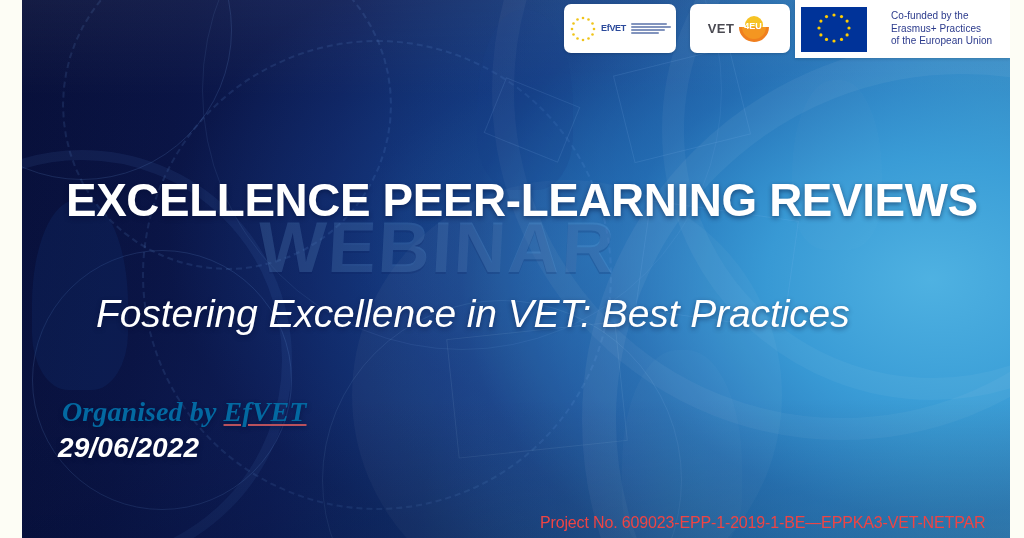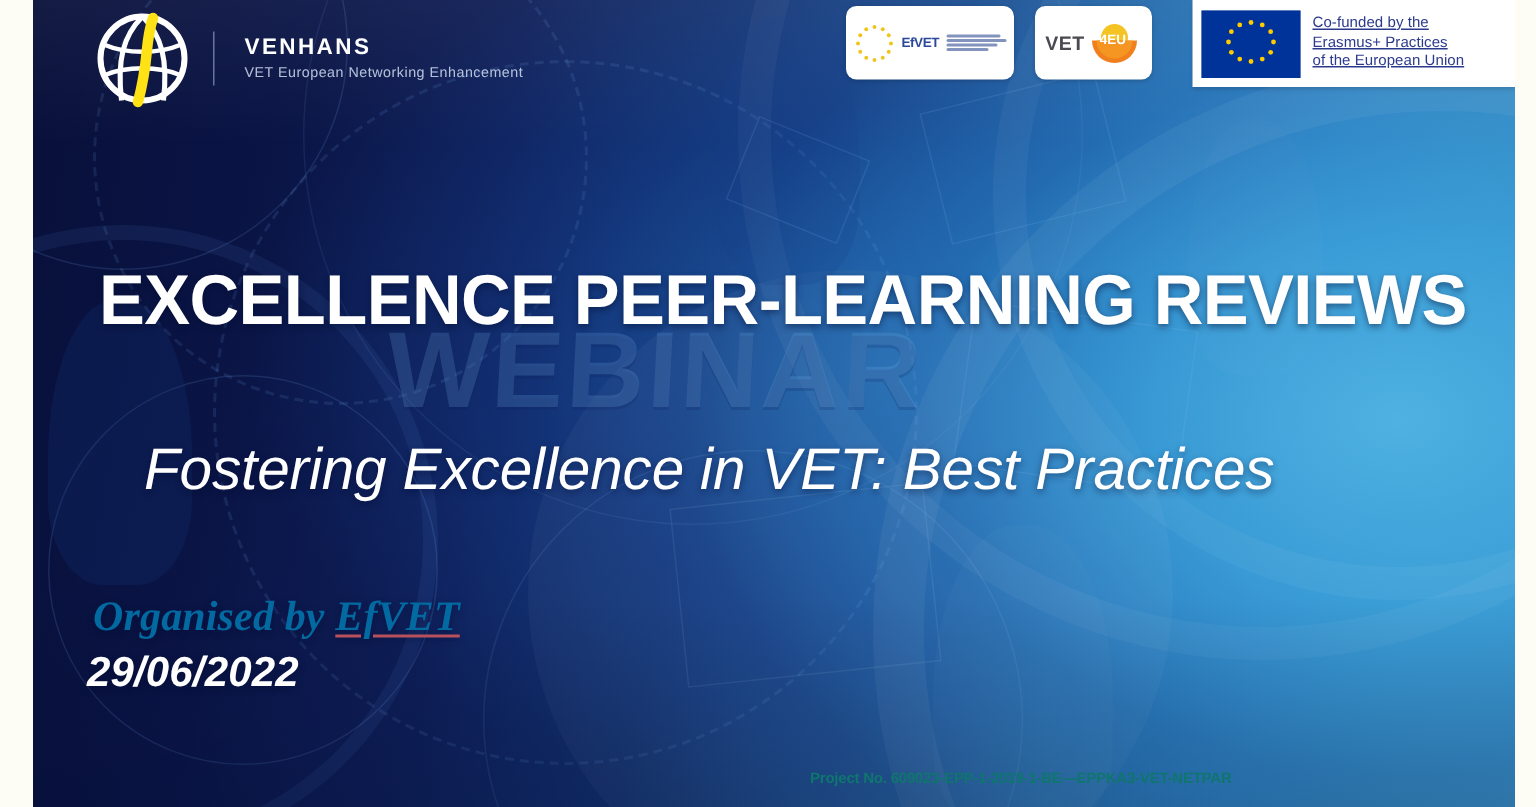--- a/index.html
+++ b/index.html
@@ -126,21 +126,21 @@
 
   
   .logo-card {
     position:absolute; top:4px;
     background:#ffffff;
     border-radius:7px;
     box-shadow:0 1px 3px rgba(0,0,0,0.18);
     display:flex; align-items:center; justify-content:center;
   }
   .logo-card.efvet  { left:564px; width:112px; height:49px; }
-  .logo-card.vet4eu { left:690px; width:78px;  height:49px; }
+  .logo-card.vet4eu { left:690px; width:100px;  height:49px; }
 
   .efvet-inner { display:flex; align-items:center; gap:4px; padding:0 6px; }
   .efvet-stars { position:relative; width:28px; height:28px; flex:0 0 auto; }
   .efvet-word {
     font-size:9px; font-weight:bold; color:#2b4a9b;
     letter-spacing:-0.3px; line-height:1;
   }
   .efvet-sub {
     display:flex; flex-direction:column; gap:1.6px; margin-left:1px;
   }
@@ -162,25 +162,24 @@
     padding:4px 4px 4px 6px;
     box-shadow:0 1px 3px rgba(0,0,0,0.16);
   }
   .eu-flag {
     position:relative;
     width:66px; height:45px;
     background:#003399;
     flex:0 0 auto;
   }
   .eu-caption {
-    margin-left:8px;
+    margin-left:24px;
     color:#2b3a8c;
     font-size:10px; line-height:1.28;
     letter-spacing:0.05px;
-    text-decoration:underline;
   }
 
   
   .title-main {
     position:absolute; left:66px; top:172px; z-index:30;
     color:#ffffff;
     font-family:"Liberation Sans", sans-serif;
     font-weight:bold;
     font-size:47px;
     letter-spacing:-0.4px;
@@ -220,23 +219,23 @@
     color:#ffffff;
     font-style:italic;
     font-weight:bold;
     font-size:28px;
     letter-spacing:0.1px;
     white-space:nowrap;
     text-shadow:0 2px 5px rgba(2,12,48,0.45);
   }
   .project-ref {
     position:absolute; left:540px; top:514px; z-index:30;
-    color:#0f766e;
-    font-weight:bold;
-    font-size:10px;
+    color:#ef4444;
+    font-weight:normal;
+    font-size:16px;
     letter-spacing:-0.15px;
     white-space:nowrap;
   }
 </style>
 </head>
 <body>
 
 <div id="slide">
 
   <div class="bg-root">
@@ -268,37 +267,20 @@
     <div class="webinar-mark">WEBINAR</div>
 
     <div class="bg-sheen"></div>
   </div>
 
   <div class="margin-strip left"></div>
   <div class="margin-strip right"></div>
 
   <div class="header">
 
-    <div class="venhans-lockup">
-      <div class="venhans-mark">
-        <svg viewBox="0 0 66 66" width="66" height="66">
-          <circle cx="33" cy="33" r="28" fill="none" stroke="#ffffff" stroke-width="4"></circle>
-          <path d="M33 5 C20 18 16 34 19 61" fill="none" stroke="#ffffff" stroke-width="3.4"></path>
-          <path d="M33 5 C46 18 50 34 47 61" fill="none" stroke="#ffffff" stroke-width="3.4"></path>
-          <path d="M8 24 C22 30 44 30 58 24" fill="none" stroke="#ffffff" stroke-width="3"></path>
-          <path d="M8 44 C22 38 44 38 58 44" fill="none" stroke="#ffffff" stroke-width="3"></path>
-          <path d="M40 6 C34 24 38 32 30 62" fill="none" stroke="#ffe215" stroke-width="7" stroke-linecap="round"></path>
-        </svg>
-      </div>
-      <div class="venhans-divider"></div>
-      <div class="venhans-text">
-        <div class="venhans-name">VENHANS</div>
-        <div class="venhans-tag">VET European Networking Enhancement</div>
-      </div>
-    </div>
 
     <div class="logo-card efvet">
       <div class="efvet-inner">
         <div class="efvet-stars">
           <svg viewBox="0 0 28 28" width="28" height="28">
             <g fill="#f0c419">
               <circle cx="14" cy="3" r="1.3"></circle>
                 <circle cx="19.5" cy="4.5" r="1.3"></circle>
               <circle cx="23.5" cy="8.5" r="1.3"></circle>
                 <circle cx="25" cy="14" r="1.3"></circle>

